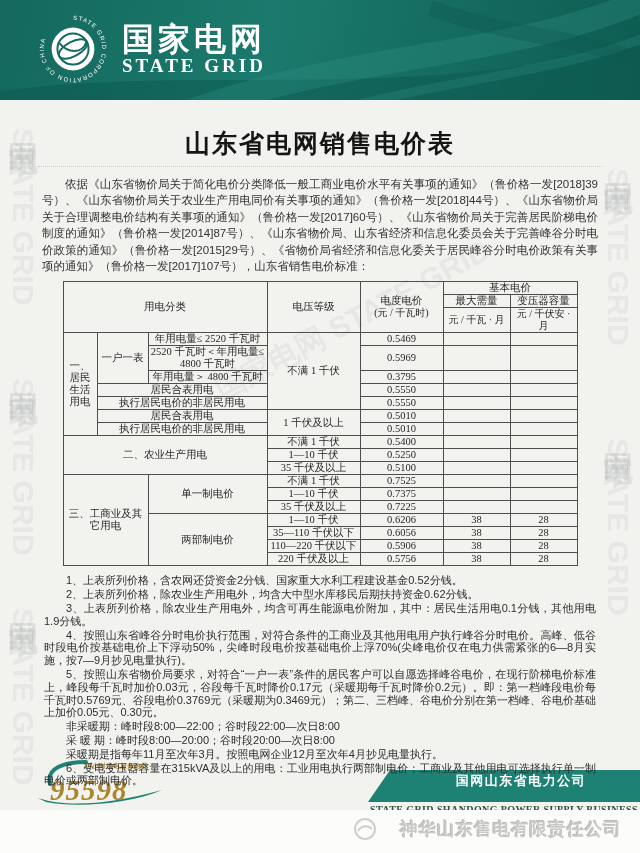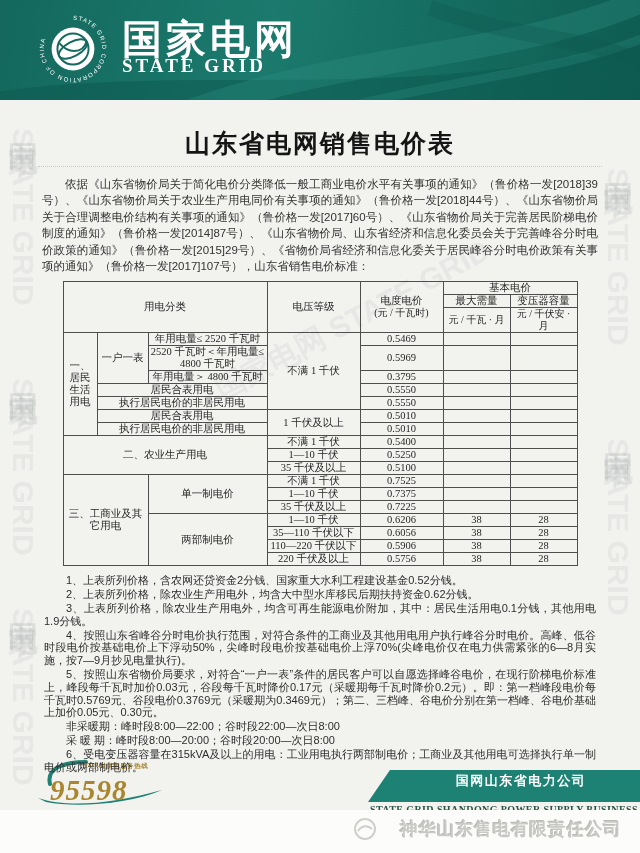--- a/index.html
+++ b/index.html
@@ -4,21 +4,21 @@
 <style>
   * { margin:0; padding:0; box-sizing:border-box; }
   body { background:#888; font-family:"Liberation Sans","DejaVu Sans",sans-serif; }
   .page { position:relative; width:640px; height:853px; margin:0 auto; background:#f2f2ef; overflow:hidden; }
 
   
   .banner { position:relative; height:100px; background:linear-gradient(100deg,#14685d 0%,#1b7a6d 42%,#0e5c51 100%); overflow:hidden; }
   .banner svg.swoosh { position:absolute; inset:0; }
   .logo-row { position:absolute; left:38px; top:14px; display:flex; align-items:center; gap:14px; }
   .emblem { width:70px; height:70px; }
-  .logo-cn { color:#fff; font-size:40px; font-weight:bold; letter-spacing:4px; line-height:34px; }
+  .logo-cn { color:#fff; font-size:32px; font-weight:bold; letter-spacing:4px; line-height:34px; }
   .logo-en { color:#fff; font-family:"Liberation Serif","DejaVu Serif",serif; font-weight:bold; font-size:19px; letter-spacing:3px; line-height:20px; }
 
   
   .doc { position:relative; z-index:2; }
   .doc-title { text-align:center; font-size:25px; font-weight:bold; color:#151515; letter-spacing:2px; padding-top:27px; }
   .title-sep { margin:6px 38px 0; border-bottom:1px dotted rgba(150,150,150,.45); }
   .intro { margin:9px 42px 0; font-size:11.5px; line-height:16.4px; color:#333; text-align:justify; text-indent:2em; }
 
   table.price { border-collapse:collapse; table-layout:fixed; width:514px; margin:7px auto 0; font-family:"Liberation Serif","DejaVu Serif",serif; font-size:10.5px; color:#262626; }
   table.price th, table.price td { border:1px solid #4e4e4e; text-align:center; vertical-align:middle; font-weight:normal; padding:0 1px; height:13px; line-height:12px; }
@@ -238,20 +238,21 @@
     </table>
 
     <div class="notes">
       <p>1、上表所列价格，含农网还贷资金2分钱、国家重大水利工程建设基金0.52分钱。</p>
       <p>2、上表所列价格，除农业生产用电外，均含大中型水库移民后期扶持资金0.62分钱。</p>
       <p>3、上表所列价格，除农业生产用电外，均含可再生能源电价附加，其中：居民生活用电0.1分钱，其他用电1.9分钱。</p>
       <p>4、按照山东省峰谷分时电价执行范围，对符合条件的工商业及其他用电用户执行峰谷分时电价。高峰、低谷时段电价按基础电价上下浮动50%，尖峰时段电价按基础电价上浮70%(尖峰电价仅在电力供需紧张的6—8月实施，按7—9月抄见电量执行)。</p>
       <p>5、按照山东省物价局要求，对符合“一户一表”条件的居民客户可以自愿选择峰谷电价，在现行阶梯电价标准上，峰段每千瓦时加价0.03元，谷段每千瓦时降价0.17元（采暖期每千瓦时降价0.2元）。即：第一档峰段电价每千瓦时0.5769元、谷段电价0.3769元（采暖期为0.3469元）；第二、三档峰、谷电价分别在第一档峰、谷电价基础上加价0.05元、0.30元。</p>
       <p>非采暖期：峰时段8:00—22:00；谷时段22:00—次日8:00</p>
       <p>采 暖 期：峰时段8:00—20:00；谷时段20:00—次日8:00</p>
+      <p>采暖期是指每年11月至次年3月。按照电网企业12月至次年4月抄见电量执行。</p>
       <p>6、受电变压器容量在315kVA及以上的用电：工业用电执行两部制电价；工商业及其他用电可选择执行单一制电价或两部制电价。</p>
     </div>
   </main>
 
   <footer class="footer">
     <div class="hotline">
       <svg width="140" height="52" viewBox="0 0 140 52">
         <path d="M16,26 C12,10 30,4 52,4" stroke="#1f8273" stroke-width="4" fill="none" stroke-linecap="round"></path>
         <path d="M4,40 C34,50 78,46 128,32 C96,46 42,50 12,44 Z" fill="#1f8273"></path>
       </svg>

